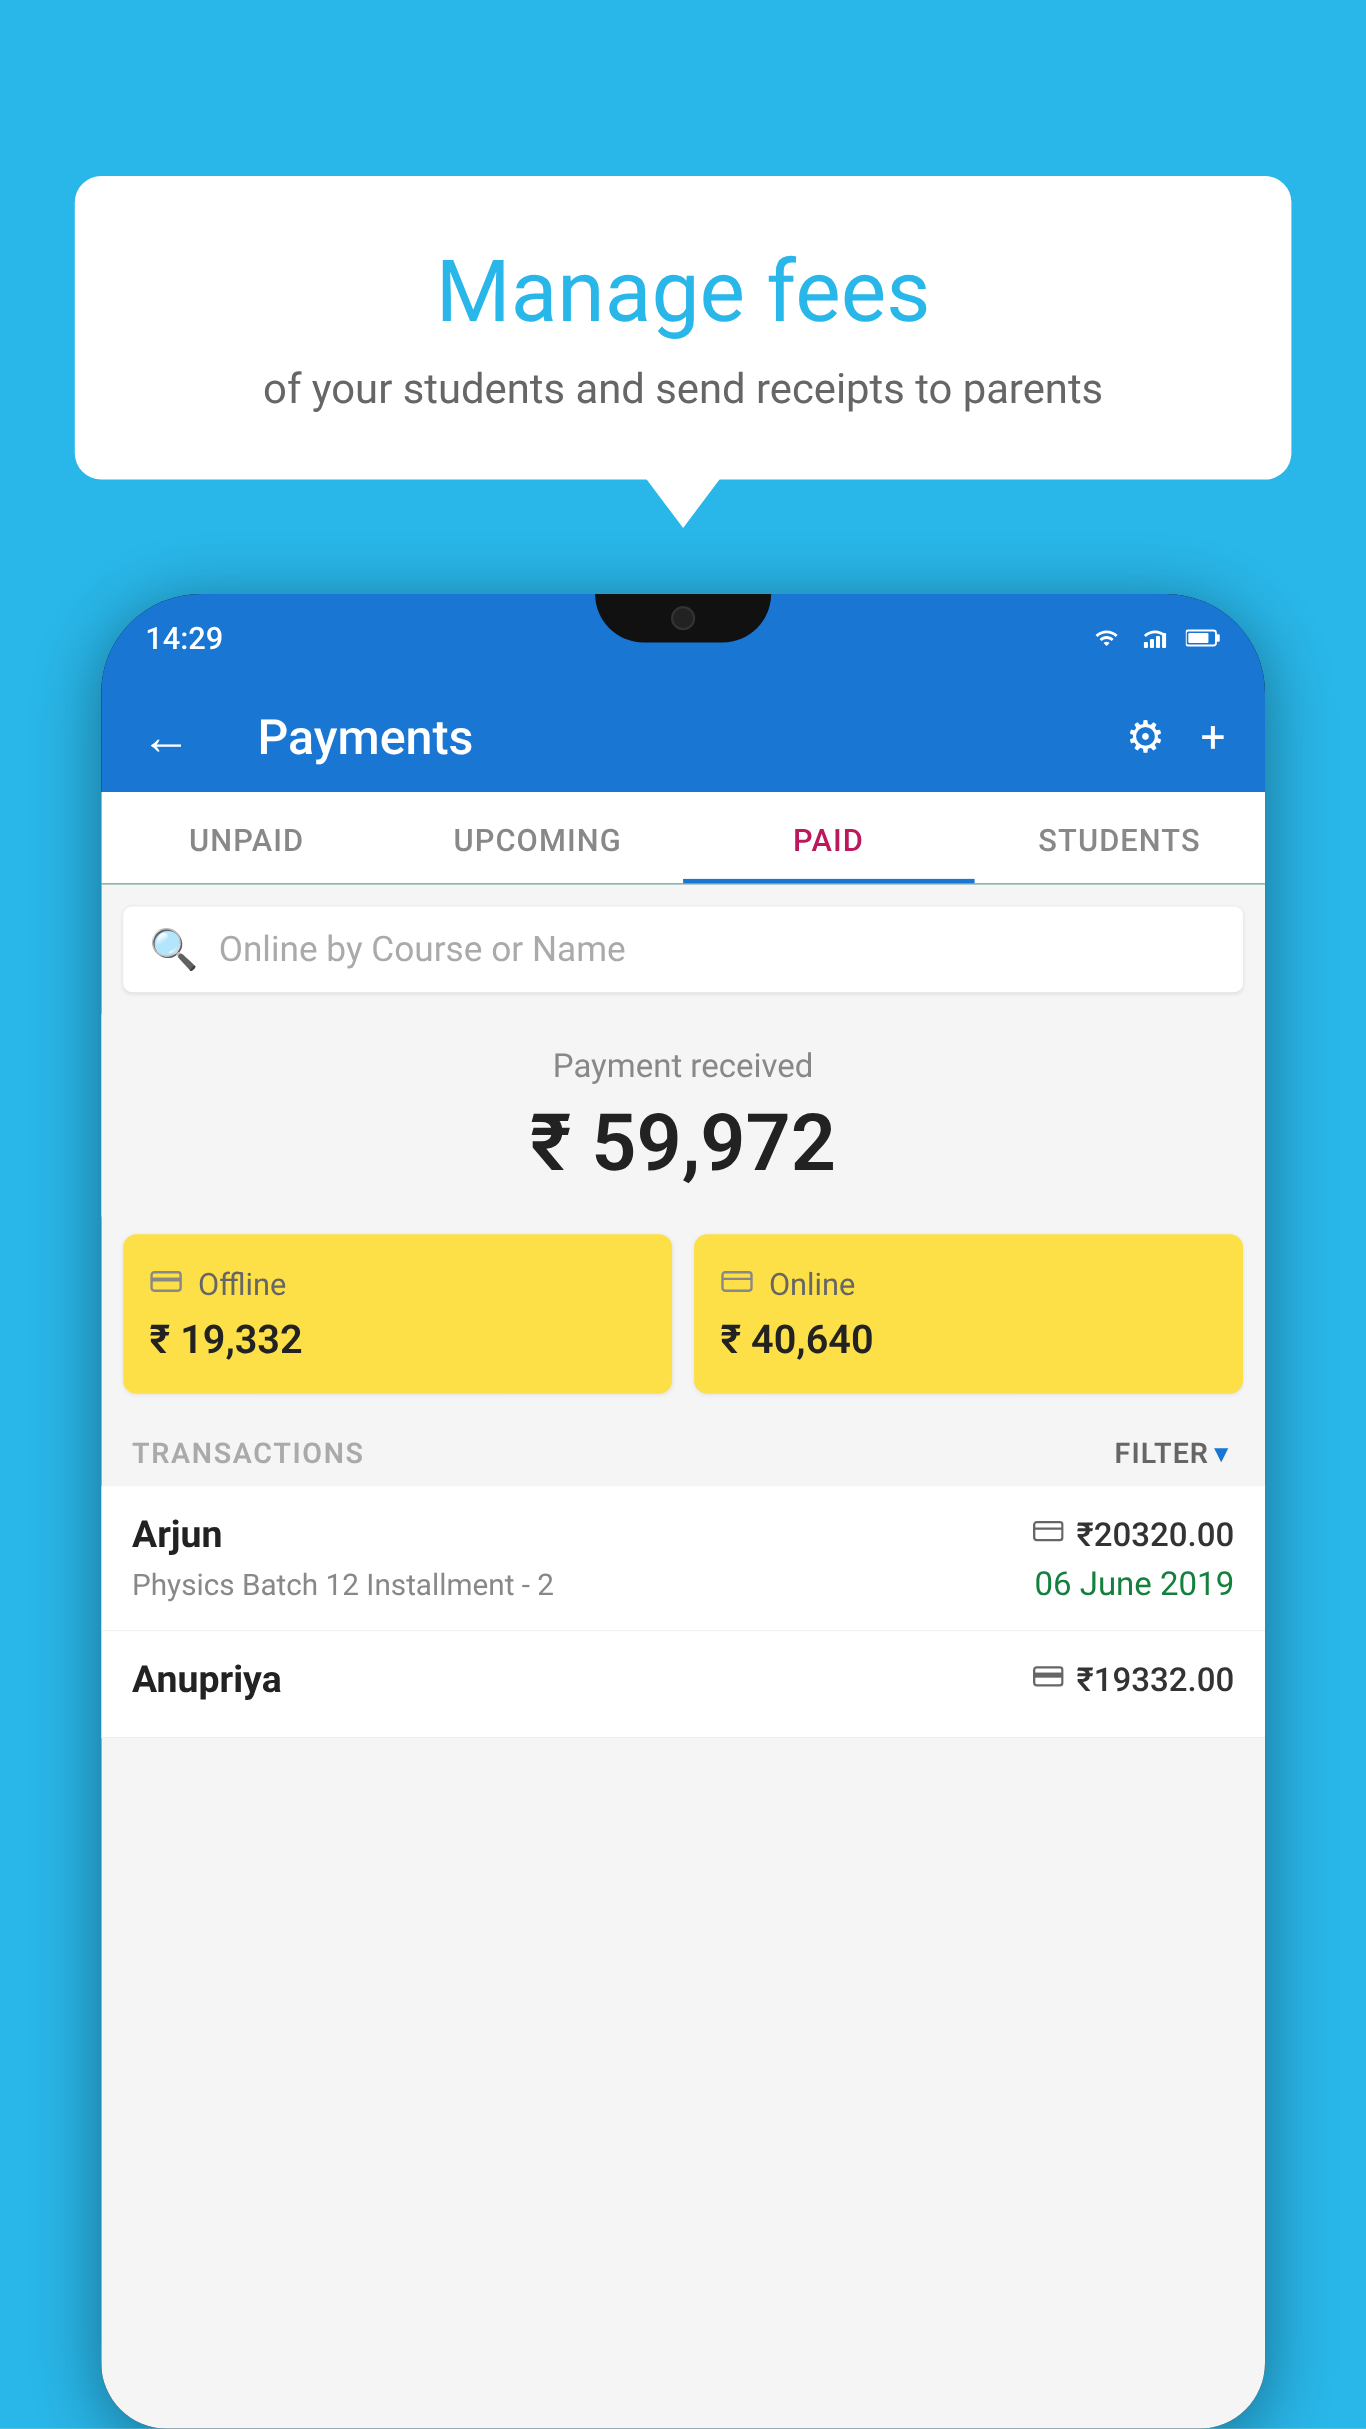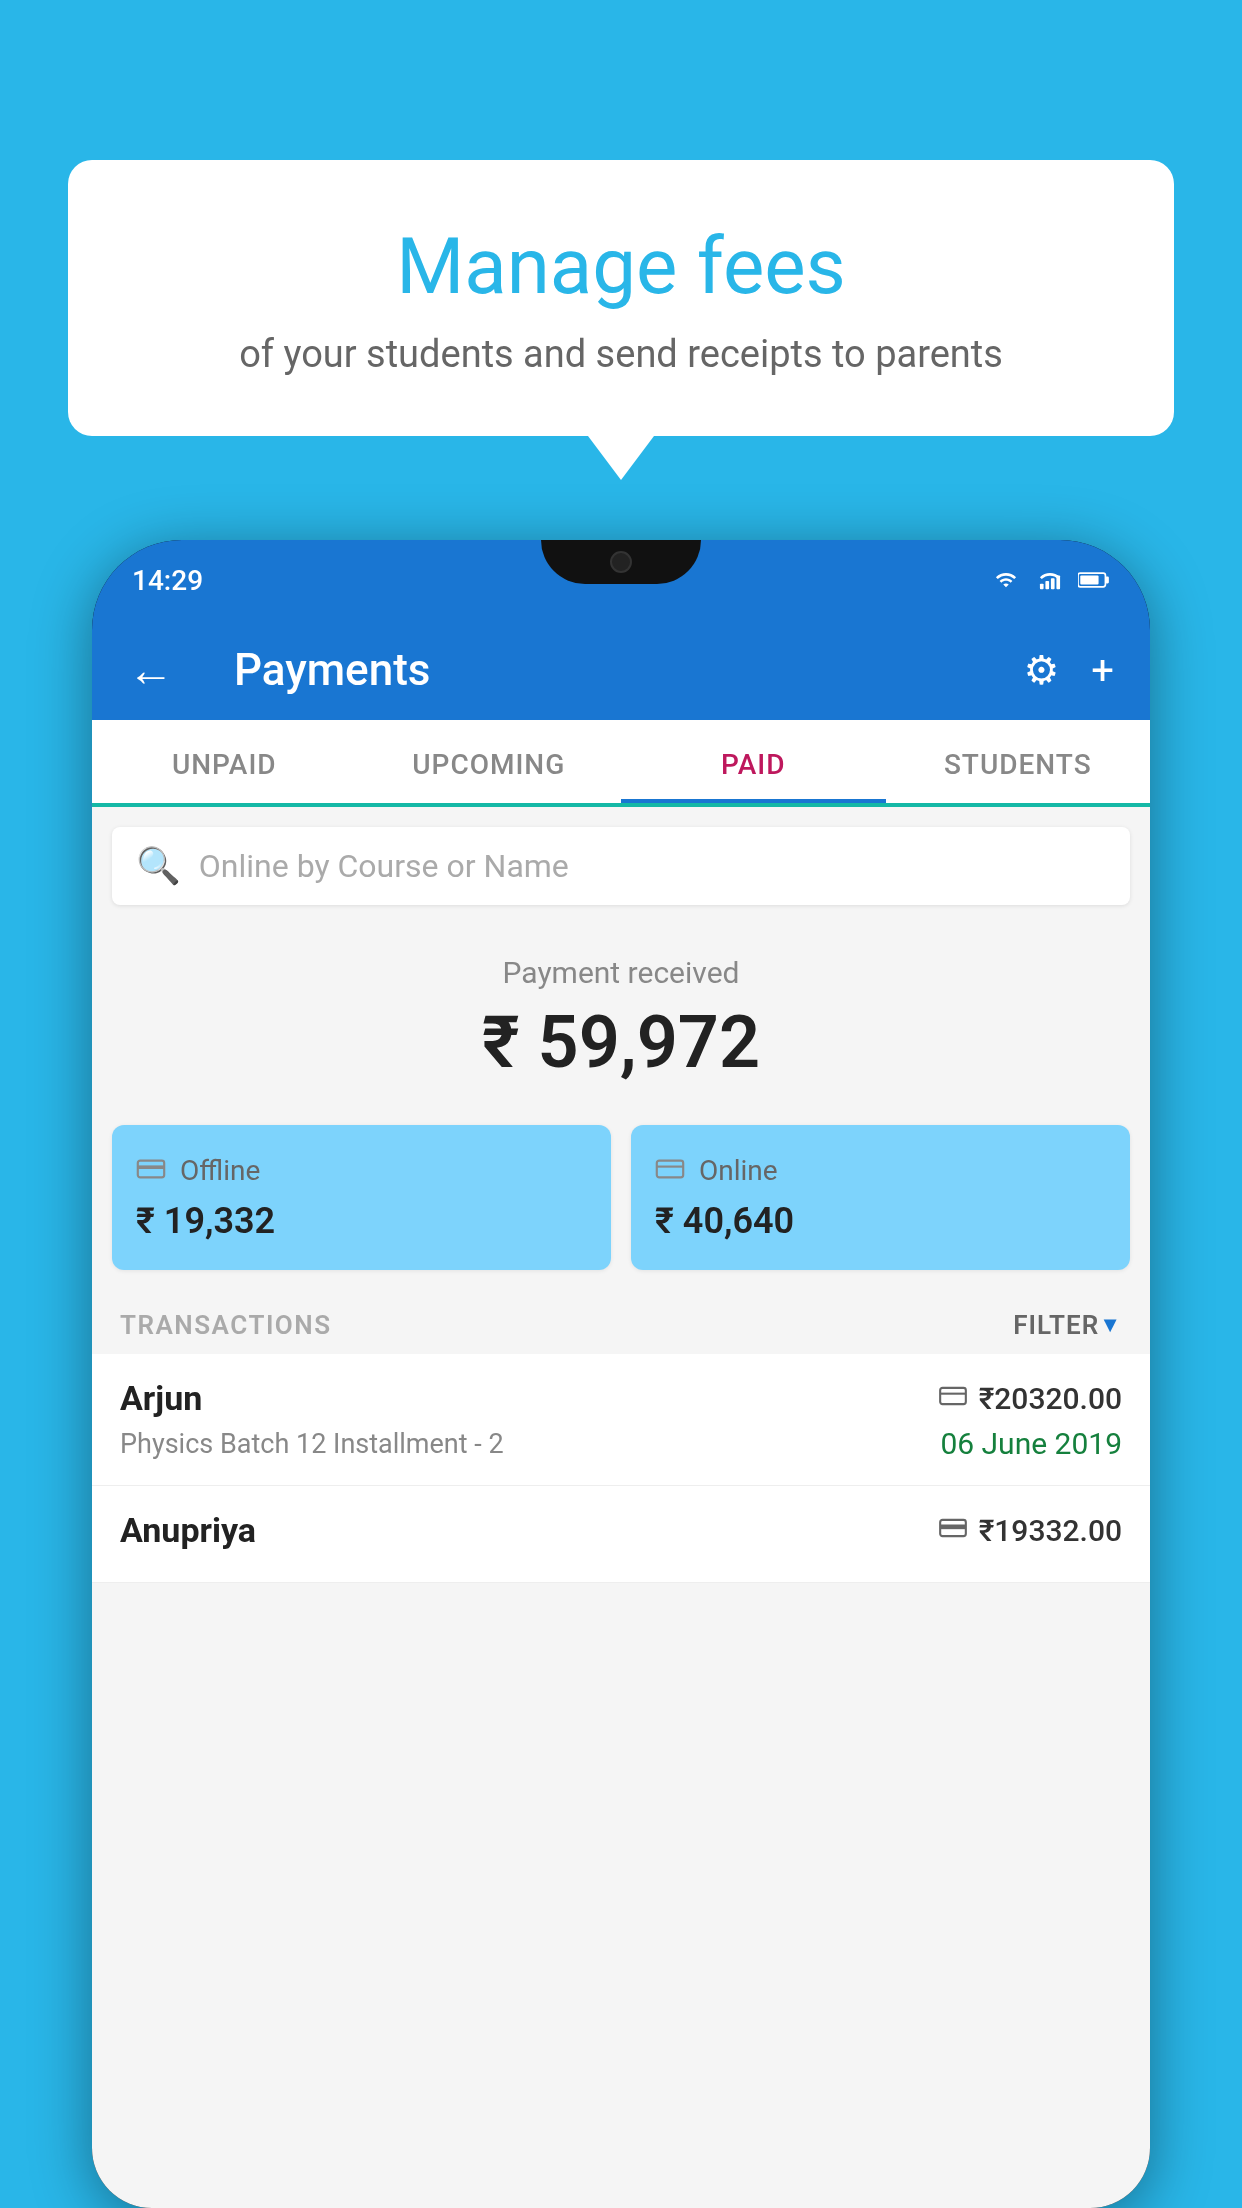--- a/index.html
+++ b/index.html
@@ -139,21 +139,21 @@
     }
     .header-icon {
       color: white;
       font-size: 40px;
     }
 
     
     .tabs {
       background: white;
       display: flex;
-      border-bottom: 4px solid #14b8a6;
+      border-bottom: 1px solid #14b8a6;
     }
     .tab {
       flex: 1;
       text-align: center;
       padding: 28px 0 22px;
       font-size: 28px;
       font-weight: 500;
       color: #888;
       letter-spacing: 1px;
       cursor: pointer;
@@ -217,21 +217,21 @@
     }
 
     
     .payment-cards {
       display: flex;
       gap: 20px;
       margin: 16px 20px 20px;
     }
     .payment-card {
       flex: 1;
-      background: #7dd3fc;
+      background: #fde047;
       border-radius: 12px;
       padding: 28px 24px;
       box-shadow: 0 1px 4px rgba(0,0,0,0.08);
     }
     .card-header {
       display: flex;
       align-items: center;
       gap: 14px;
       color: #666;
       font-size: 28px;

